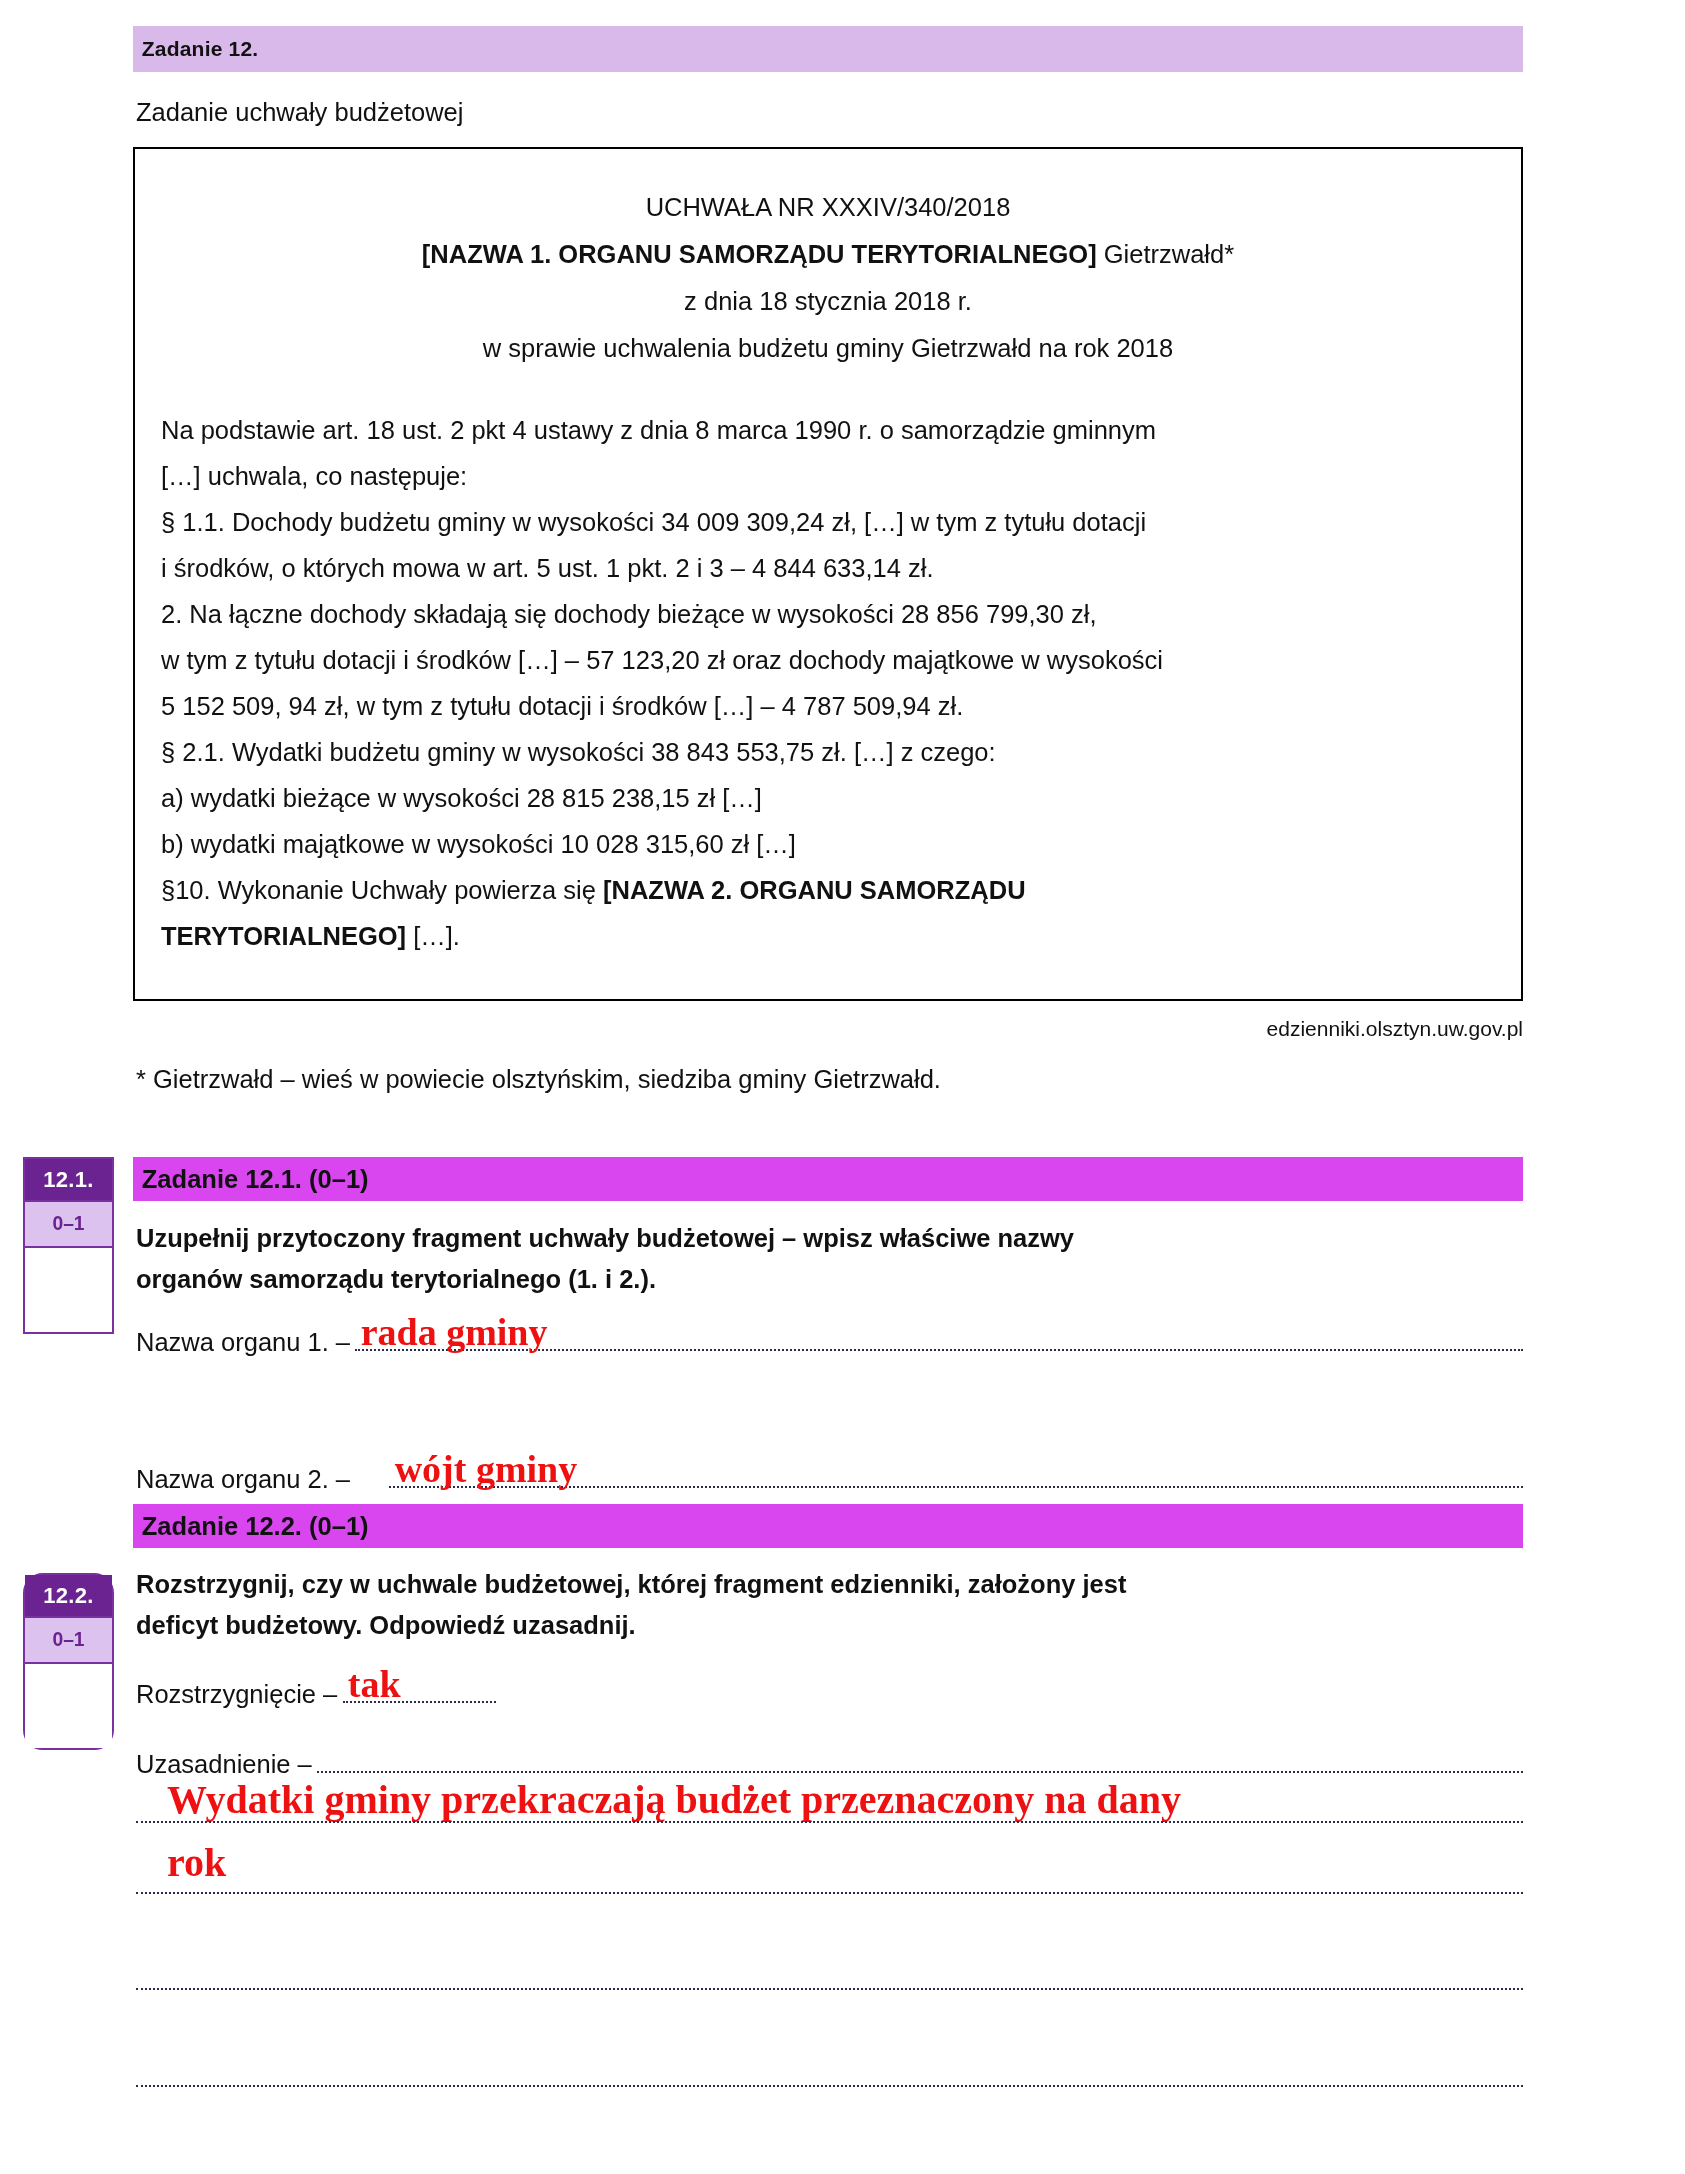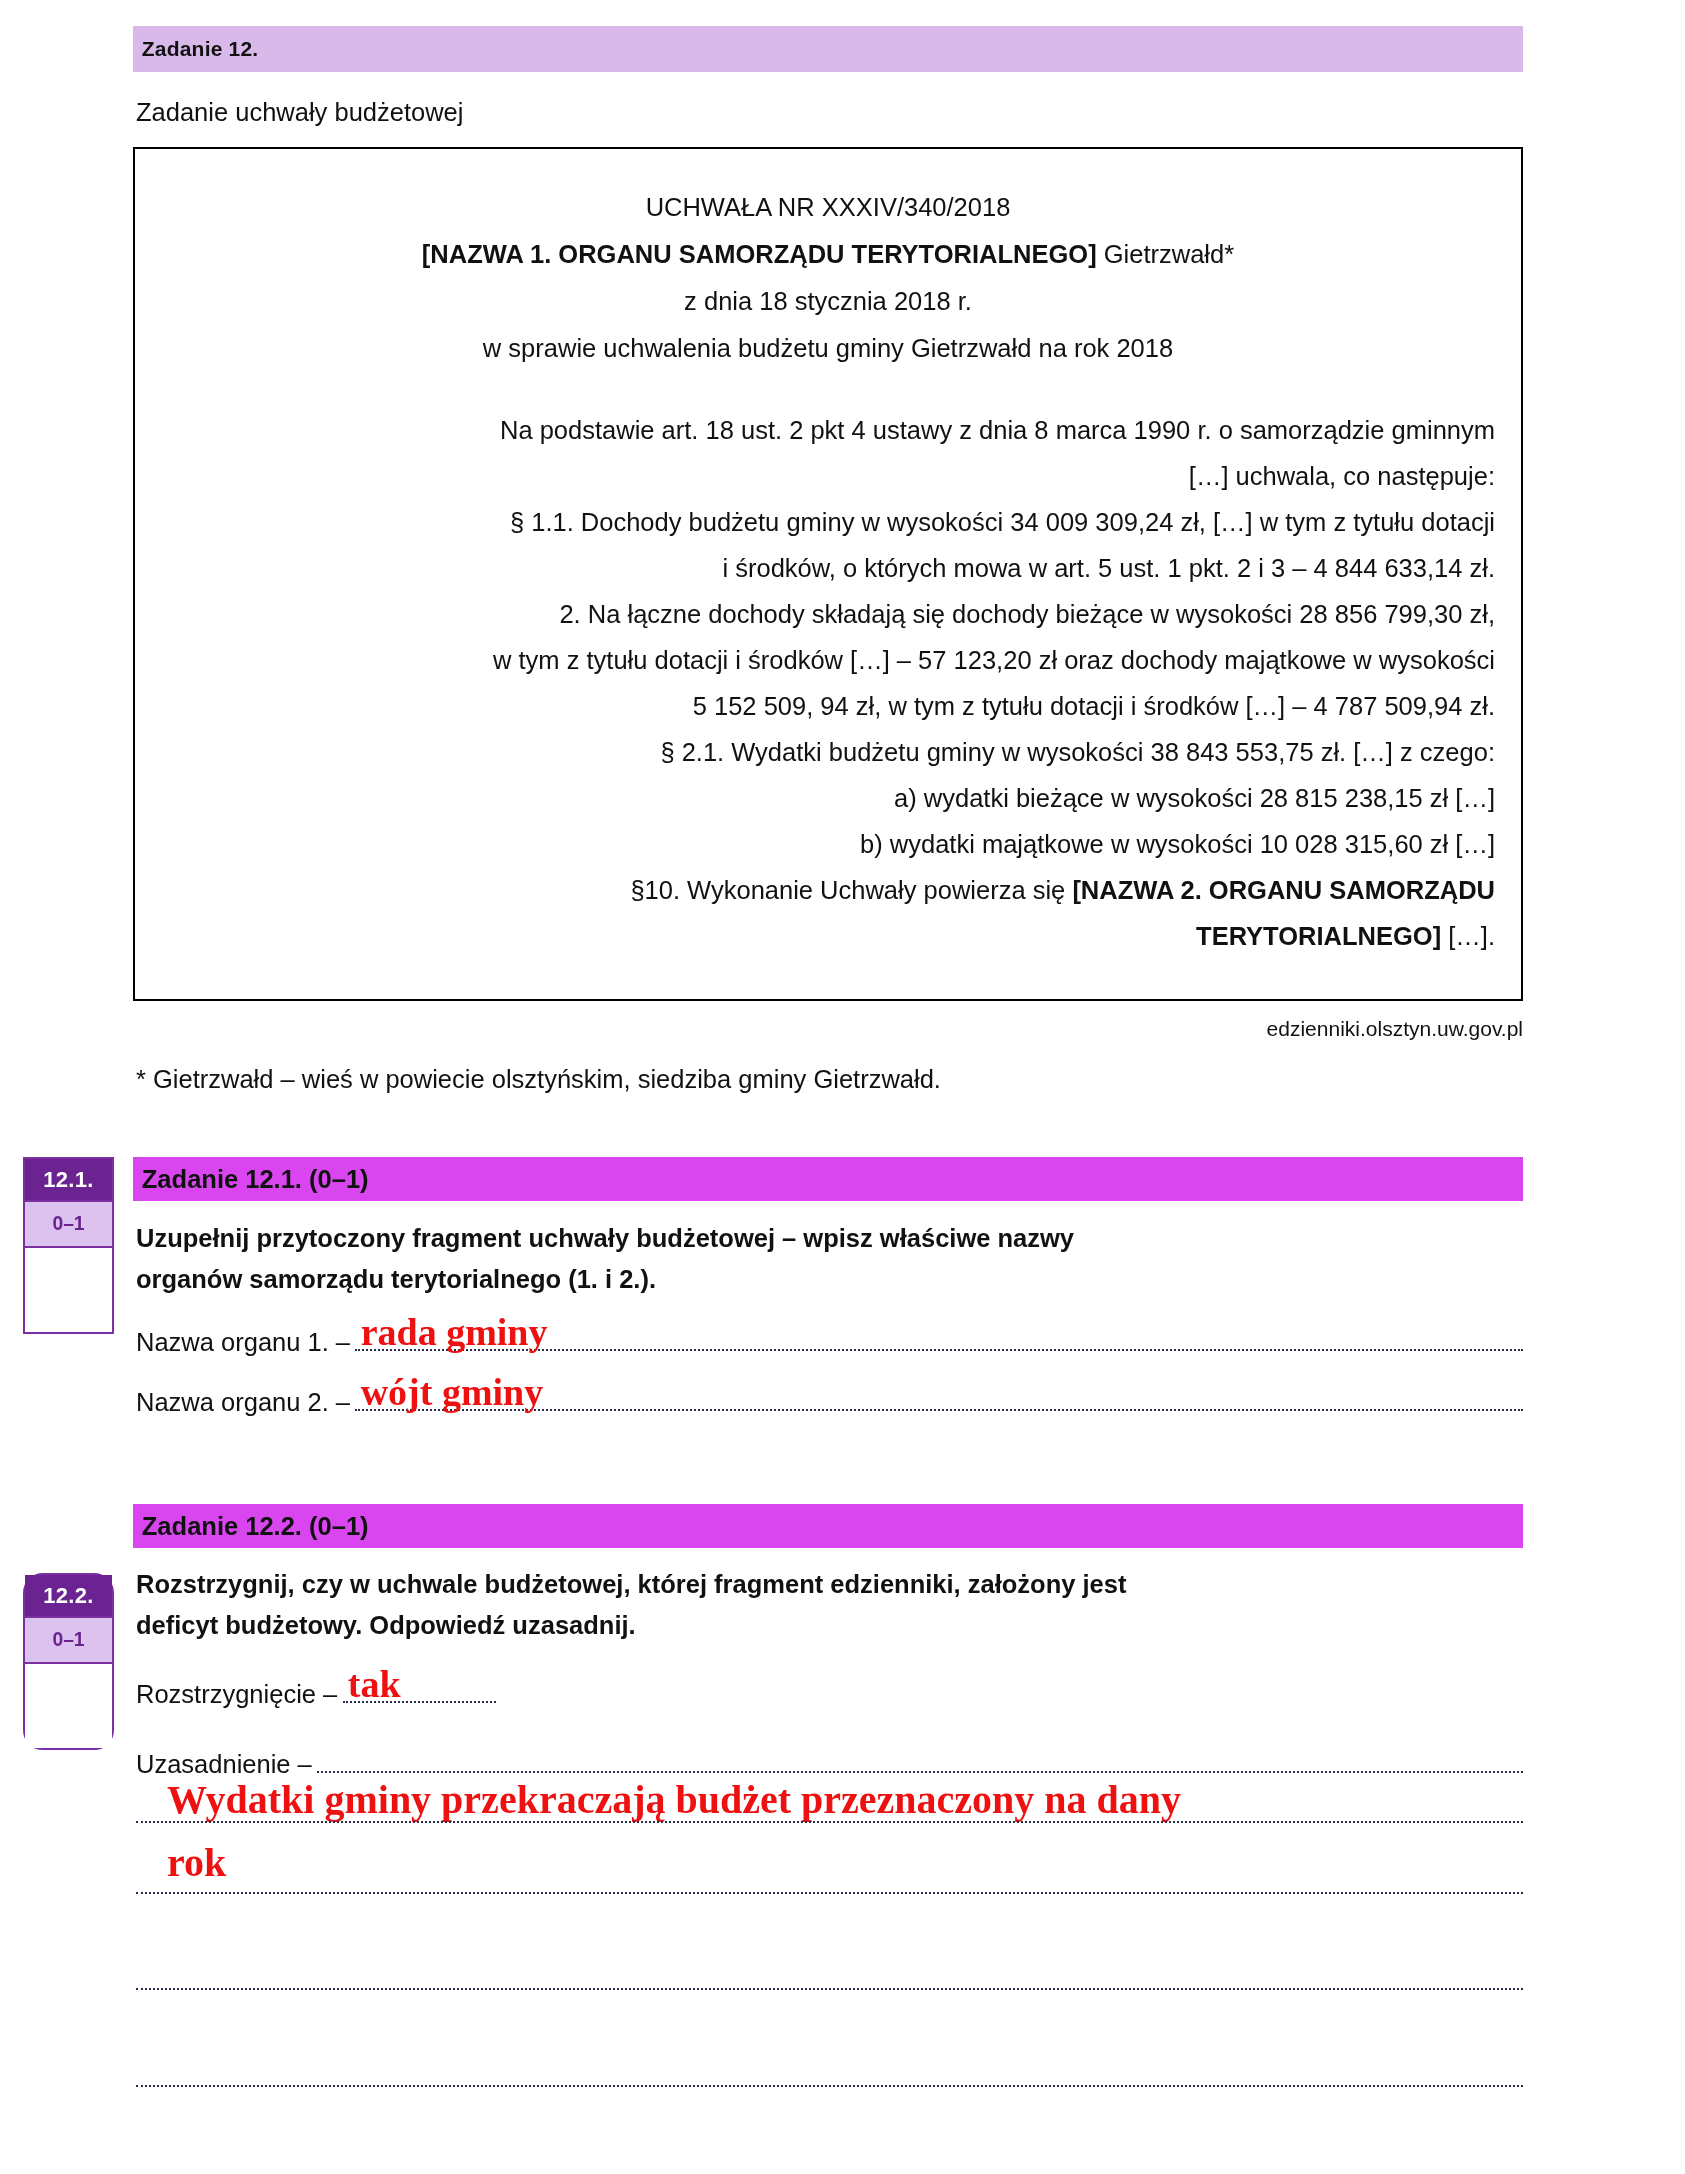--- a/index.html
+++ b/index.html
@@ -78,21 +78,21 @@
   .doc-title-line .plain {
     font-weight: normal;
   }
   .doc-body {
     margin-top: 35px;
   }
   .doc-para {
     font-size: 25.5px;
     line-height: 46px;
     color: #111111;
-    text-align: right;
+    text-align: left;
     white-space: nowrap;
   }
   .doc-para .bold { font-weight: bold; }
 
   
   .source-credit {
     position: absolute;
     right: 162px;
     top: 1017px;
     font-size: 21px;
@@ -272,21 +272,21 @@
     <div>organów samorządu terytorialnego (1. i 2.).</div>
   </div>
 
   <div class="answer-row" style="left:136px; top:1325px; width:1387px;">
     <span class="answer-label">Nazwa organu 1. –</span>
     <span class="dotline">
       <span class="handwriting">rada gminy</span>
     </span>
   </div>
 
-  <div class="answer-row" style="left:136px; top:1385px; width:1387px;">
+  <div class="answer-row" style="left:136px; top:1462px; width:1387px;gap:34px;">
     <span class="answer-label">Nazwa organu 2. –</span>
     <span class="dotline">
       <span class="handwriting">wójt gminy</span>
     </span>
   </div>
 
   <div class="score-box" style="left:23px; top:1573px;border-radius:20px;">
     <div class="score-box-num">12.2.</div>
     <div class="score-box-range">0–1</div>
     <div class="score-box-blank"></div>

